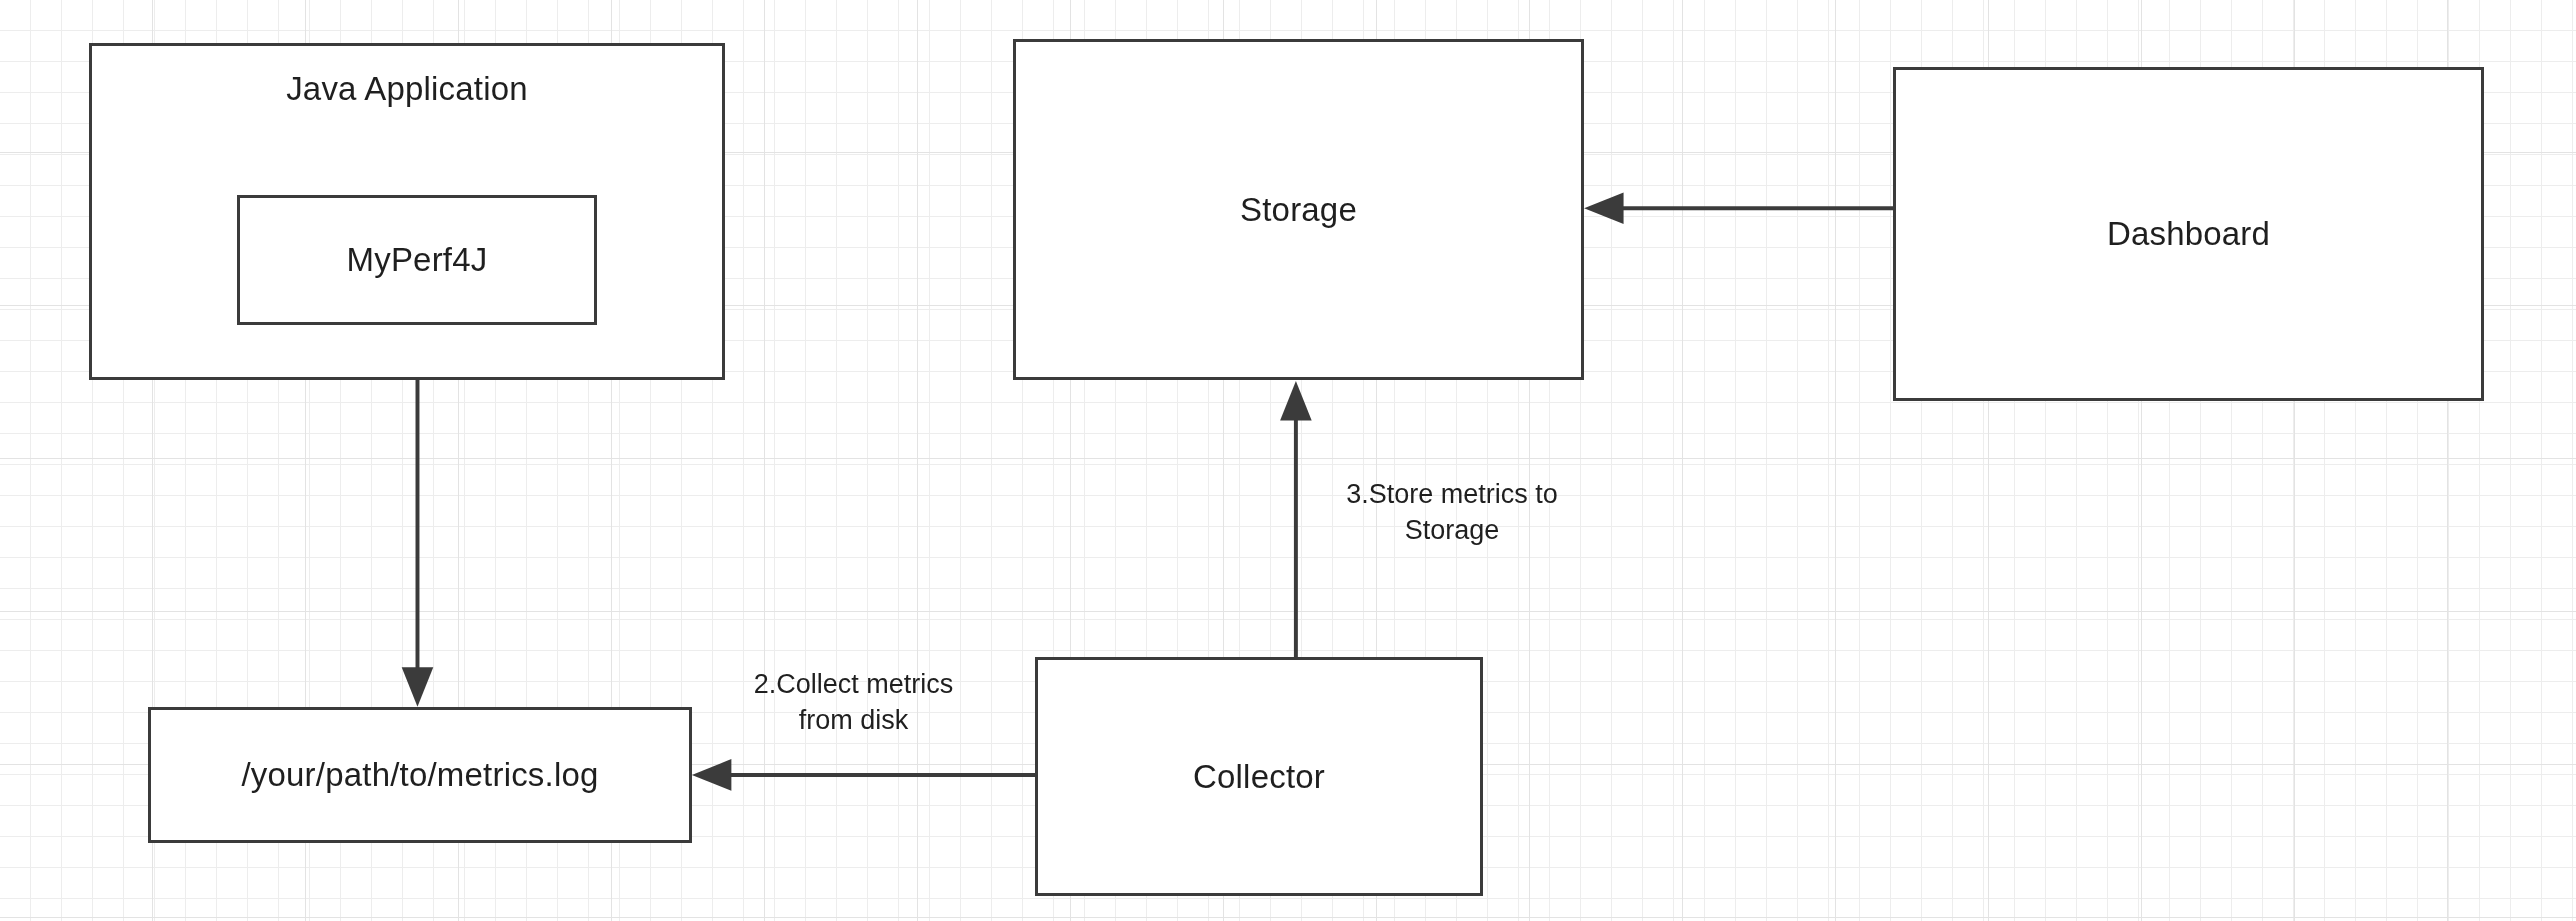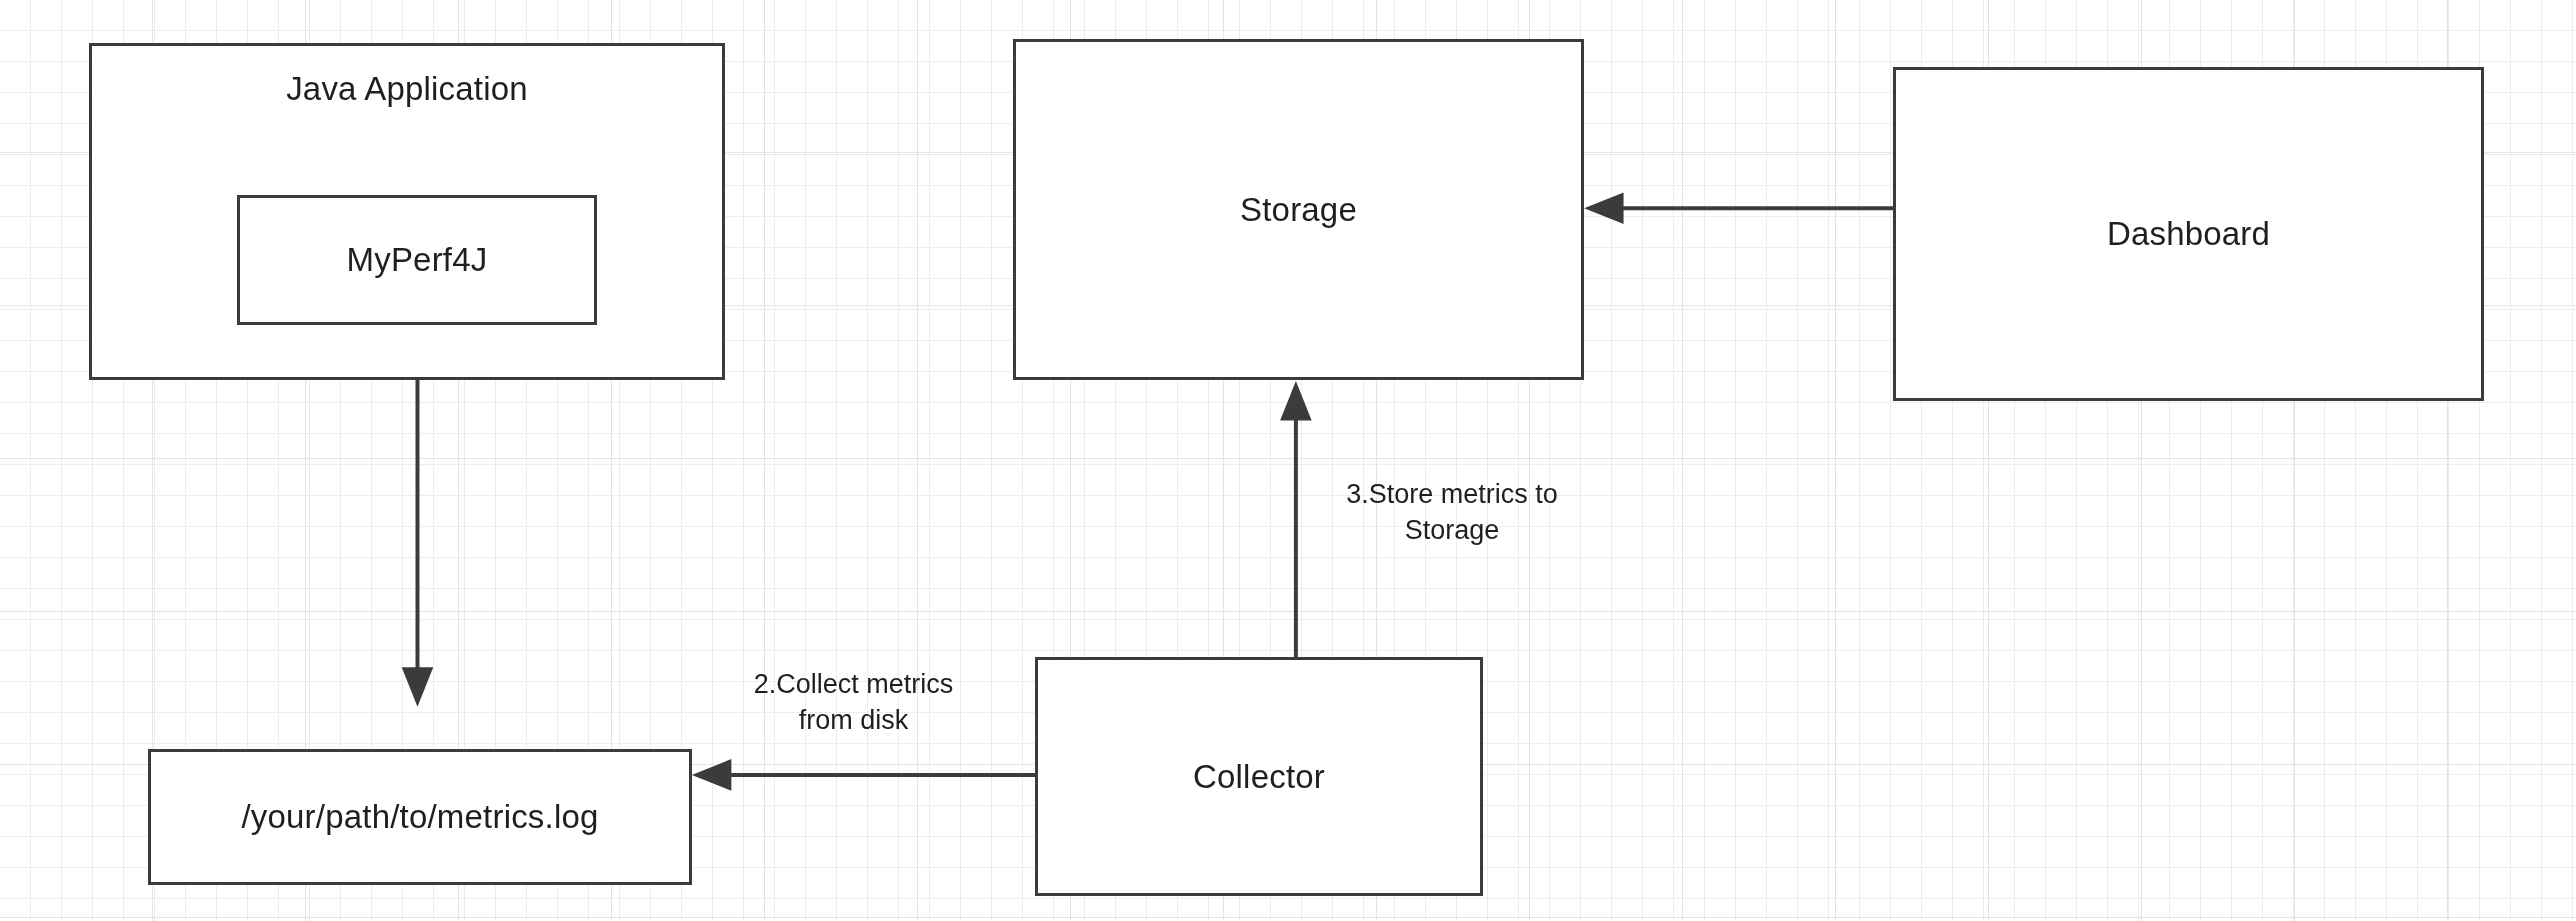--- a/index.html
+++ b/index.html
@@ -113,21 +113,21 @@
   </svg>
 
   <div class="node" id="node-java-application" style="left:89px; top:43px; width:636px; height:337px;">
     <span class="node-label">Java Application</span>
   </div>
 
   <div class="node" id="node-myperf4j" style="left:237px; top:195px; width:360px; height:130px;">
     <span class="node-label">MyPerf4J</span>
   </div>
 
-  <div class="node" id="node-metrics-log-file" style="left:148px; top:707px; width:544px; height:136px;margin-top:42px;">
+  <div class="node" id="node-metrics-log-file" style="left:148px; top:707px; width:544px; height:136px;">
     <span class="node-label">/your/path/to/metrics.log</span>
   </div>
 
   <div class="node" id="node-storage" style="left:1013px; top:39px; width:571px; height:341px;">
     <span class="node-label">Storage</span>
   </div>
 
   <div class="node" id="node-collector" style="left:1035px; top:657px; width:448px; height:239px;">
     <span class="node-label">Collector</span>
   </div>

